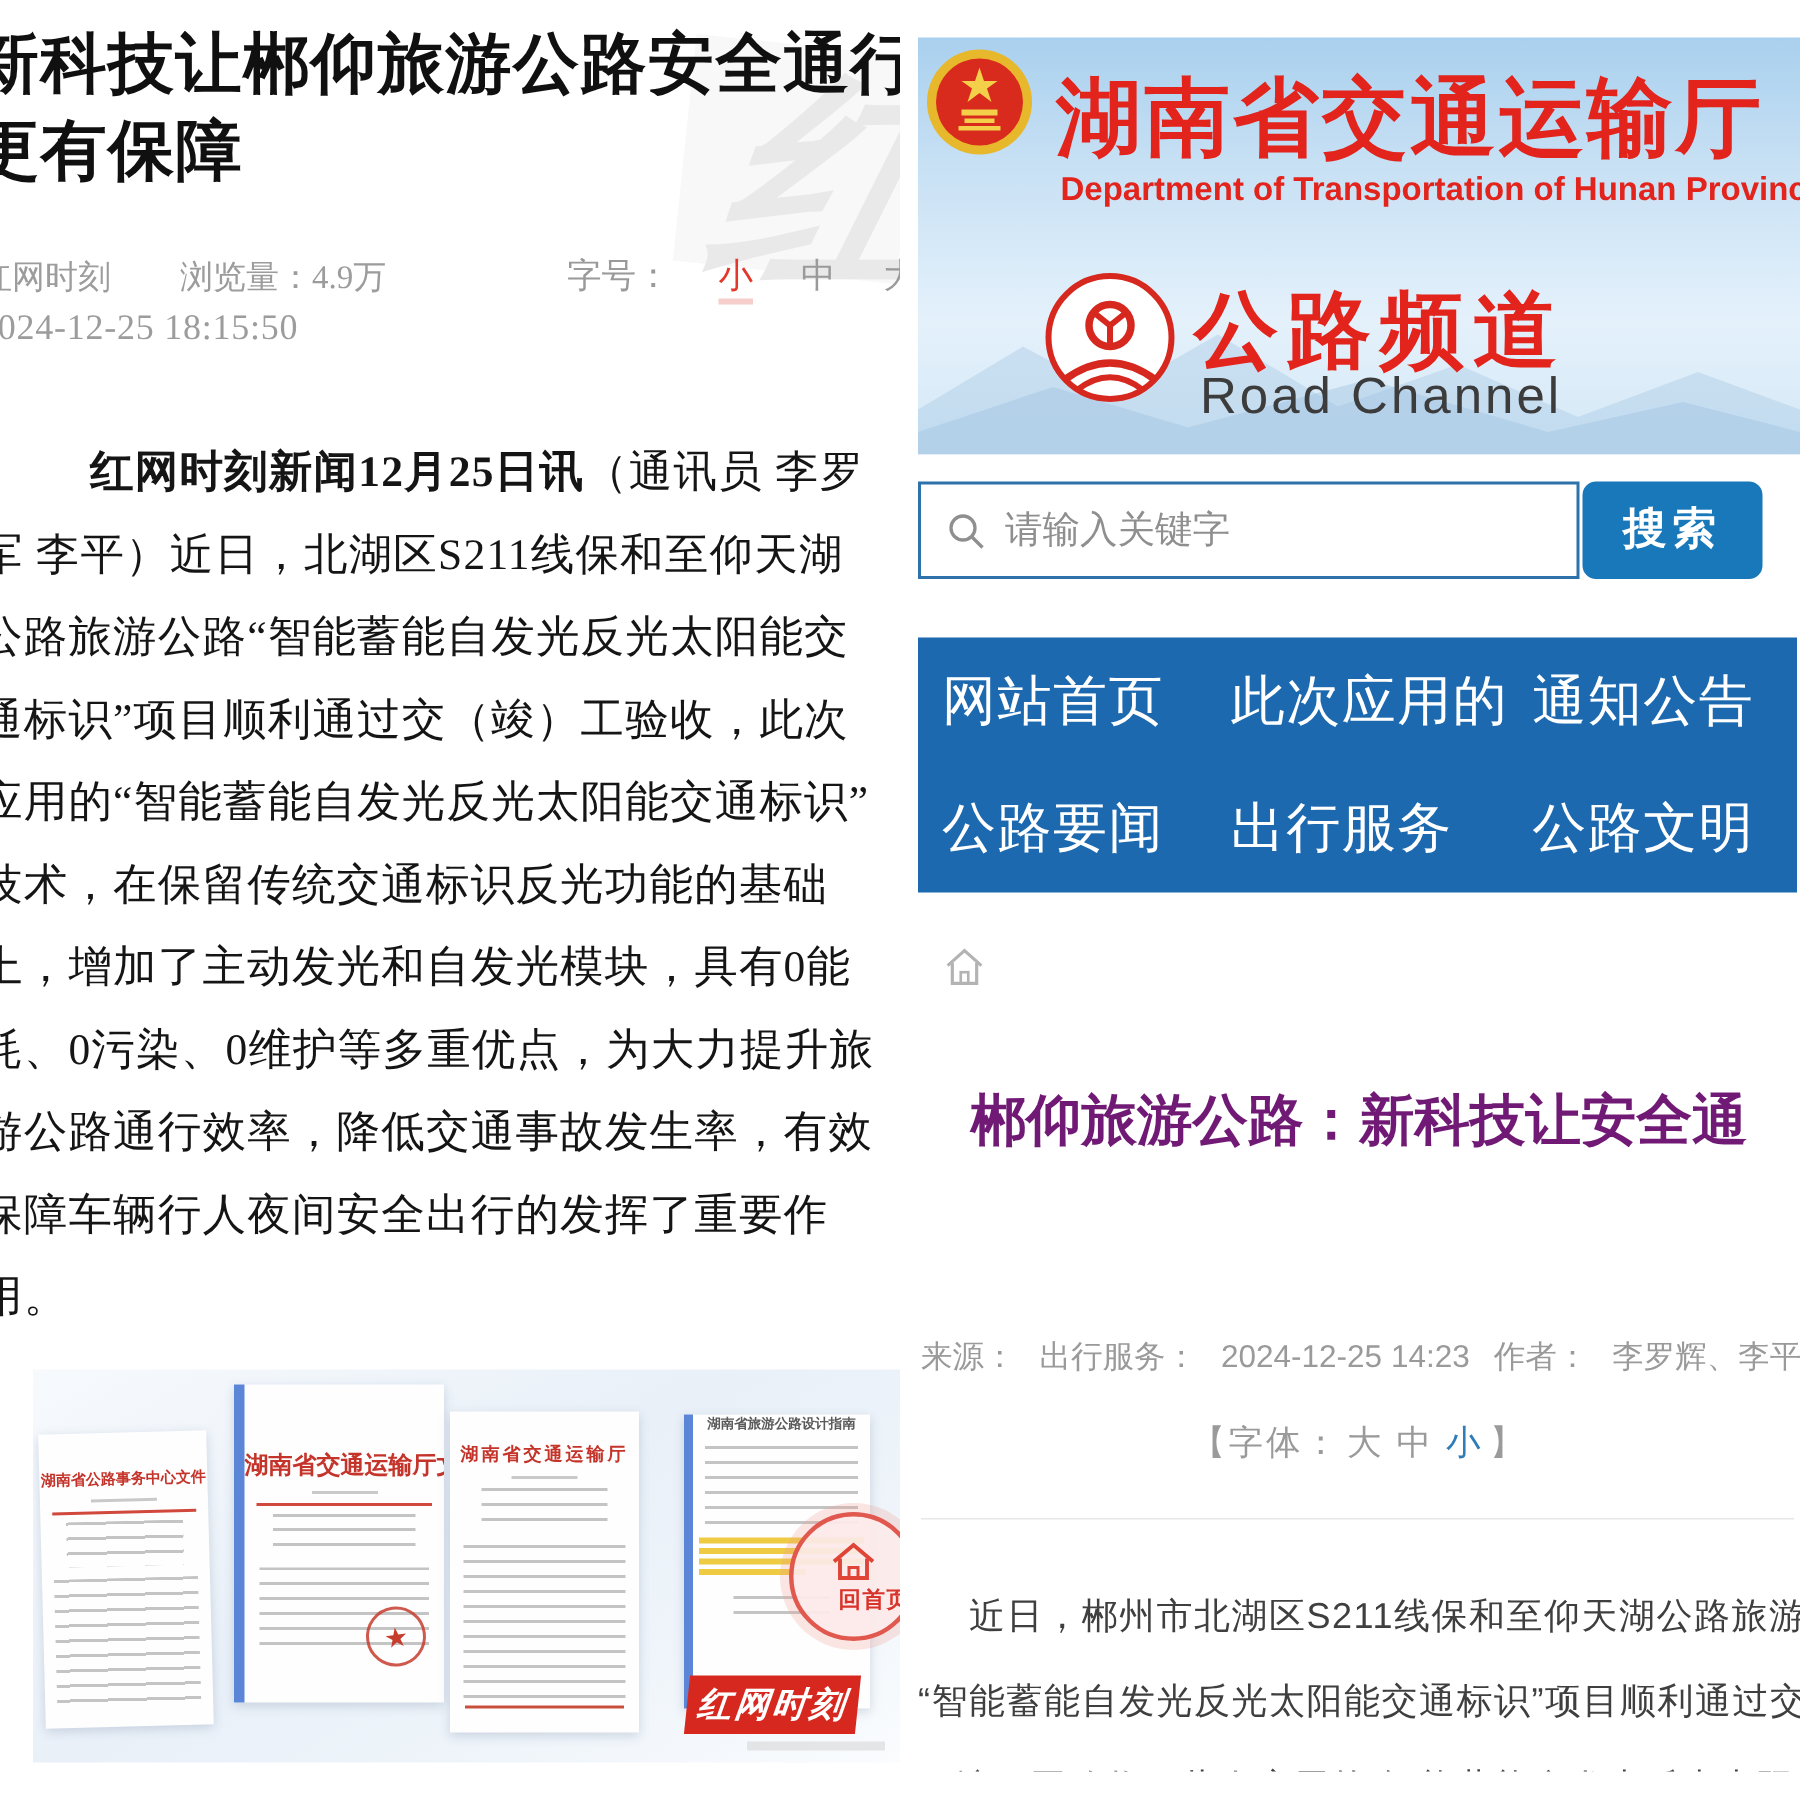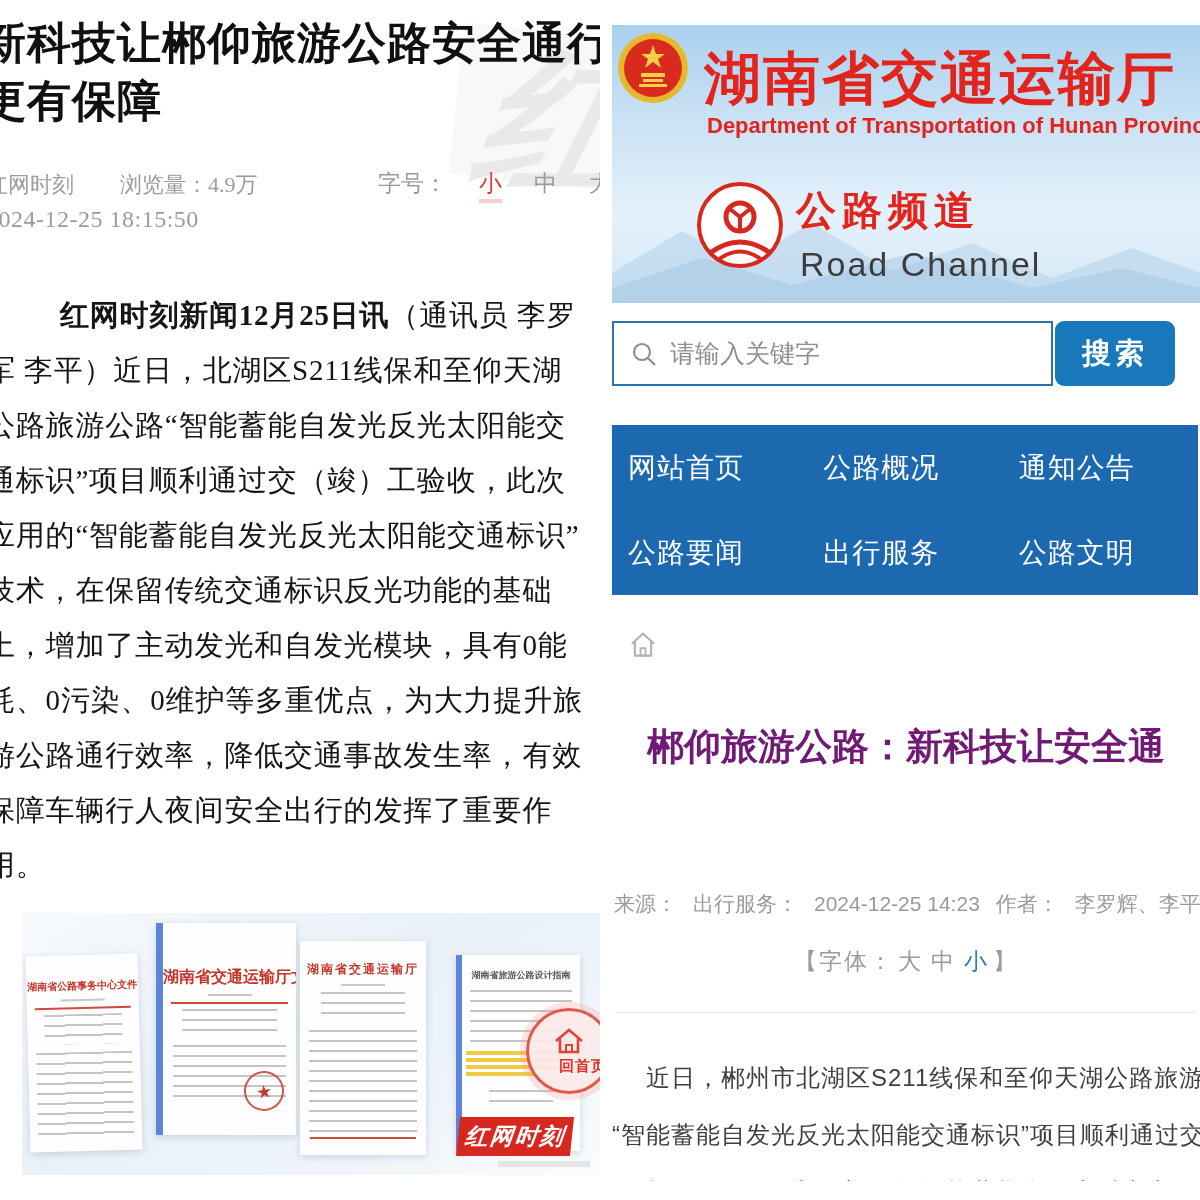--- a/index.html
+++ b/index.html
@@ -33,21 +33,21 @@
   .doc { position:absolute; background:#fefefe; box-shadow:0 2px 7px rgba(70,95,130,.22); }
   .doc-title-red { font-size:10px; font-weight:700; color:#c4342a; text-align:center; white-space:nowrap; overflow:hidden; }
   .doc-title-dark { font-size:9px; font-weight:700; color:#5a5a5a; text-align:center; white-space:nowrap; overflow:hidden; }
   .doc-sub { height:2px; background:#c9c9c9; margin:6px auto; width:44px; }
   .doc-rule { height:2px; background:#d0493c; margin:5px 8px; }
   .lines { background:repeating-linear-gradient(#c4c4c4 0,#c4c4c4 2px,transparent 2px,transparent 10px); }
   .lines-center { margin:4px auto; }
   .doc1 { left:6px; top:42px; width:112px; height:196px; transform:rotate(-1.5deg); padding-top:24px; }
   .doc2 { left:134px; top:10px; width:140px; height:212px; border-left:7px solid #5b86d8; padding-top:44px; }
   .doc3 { left:278px; top:28px; width:126px; height:214px; padding-top:20px; }
-  .doc4 { left:434px; top:42px; width:124px; height:196px; border-left:6px solid #5b86d8; padding-top:14px; }
+  .doc4 { left:434px; top:30px; width:124px; height:196px; border-left:6px solid #5b86d8; }
   .stamp { position:absolute; right:12px; bottom:24px; width:40px; height:40px; border:2px solid rgba(198,60,45,.85); border-radius:50%;
            color:#c63c2d; font-size:18px; text-align:center; line-height:38px; transform:rotate(-8deg); }
   .doc3-rule { position:absolute; left:10px; right:10px; bottom:16px; height:2px; background:#c94f3d; }
   .hl { height:4px; background:#eecb43; margin:3px 4px; }
 
   .home-circle { position:absolute; left:504px; top:95px; width:86px; height:86px; border-radius:50%;
                  background:rgba(252,234,232,.93); border:3px solid #e0584e; box-shadow:0 0 0 6px rgba(240,155,145,.25);
                  display:flex; flex-direction:column; align-items:center; justify-content:center; cursor:pointer; }
   .home-circle .label { font-size:15px; font-weight:700; color:#d9342b; margin-top:2px; letter-spacing:1px;margin-left:28px; }
 
@@ -58,34 +58,34 @@
   
   .right-pane { position:absolute; left:612px; top:0; width:588px; height:1200px; background:#fff; overflow:hidden; }
 
   .banner { position:absolute; left:0; top:25px; width:588px; height:278px; overflow:hidden;
             background:linear-gradient(180deg,#a9d0ee 0%,#c7e0f4 30%,#e4f1fb 68%,#d4e8f6 100%); }
   .banner svg.mountains { position:absolute; left:0; bottom:0; }
   .emblem { position:absolute; left:4px; top:6px; }
   .org-cn { position:absolute; left:92px; top:16px; font-size:57px; font-weight:700; color:#e2241d; letter-spacing:2px; white-space:nowrap; }
   .org-en { position:absolute; left:95px; top:88px; font-size:22px; font-weight:700; color:#e2241d; white-space:nowrap; }
   .road-logo { position:absolute; left:84px; top:156px; }
-  .channel-cn { position:absolute; left:184px; top:158px; font-size:40px; font-weight:700; color:#e2241d; letter-spacing:6px; white-space:nowrap; }
+  .channel-cn { position:absolute; left:184px; top:158px; font-size:56px; font-weight:700; color:#e2241d; letter-spacing:6px; white-space:nowrap; }
   .channel-en { position:absolute; left:188px; top:220px; font-size:34px; font-weight:500; color:#3c3c3c; letter-spacing:2px; white-space:nowrap; }
 
   .search-row { position:absolute; left:0; top:321px; width:696px; height:65px; }
   .search-box { position:absolute; left:0; top:0; width:441px; height:65px; background:#fff; border:2px solid #2e72ab; display:flex; align-items:center; }
   .search-box svg { margin-left:16px; flex:none; }
   .search-box input { border:none; outline:none; flex:1; margin-left:12px; font-size:25px; color:#333; font-family:inherit; background:transparent; }
   .search-box input::placeholder { color:#8f8f8f; }
   .search-btn { position:absolute; left:443px; top:0; width:120px; height:65px; background:#1878ba; border-radius:9px; color:#fff;
                 font-size:29px; font-weight:700; letter-spacing:4px; text-align:center; line-height:65px; cursor:pointer; }
 
   .nav { position:absolute; left:0; top:425px; width:586px; height:170px; background:#1c69b0;
          display:grid; grid-template-columns:repeat(3,1fr); grid-template-rows:repeat(2,1fr); }
-  .nav-item { display:flex; align-items:center; padding-left:16px; color:#fff; font-size:28px; letter-spacing:1px; cursor:pointer; white-space:nowrap; }
+  .nav-item { display:flex; align-items:center; padding-left:16px; color:#fff; font-size:36px; letter-spacing:1px; cursor:pointer; white-space:nowrap; }
 
   .breadcrumb { position:absolute; left:16px; top:630px; display:flex; align-items:center; }
   .breadcrumb .crumb-text { margin-left:14px; font-size:24px; color:#a3a3a3; white-space:nowrap; cursor:pointer; }
 
   .r-title { position:absolute; left:0; top:720px; width:588px; text-align:center; font-size:37px; font-weight:700; color:#701a75; line-height:53px; }
 
   .r-meta { position:absolute; left:2px; top:890px; font-size:21px; color:#9a9a9a; white-space:nowrap; }
   .r-meta span { margin-right:16px; }
   .r-meta span:last-child { margin-right:0; }
 
@@ -225,21 +225,21 @@
           <circle cx="12" cy="12" r="8" fill="none" stroke="#8f8f8f" stroke-width="2.2"></circle>
           <line x1="18" y1="18" x2="25" y2="25" stroke="#8f8f8f" stroke-width="2.2"></line>
         </svg>
         <input type="text" placeholder="请输入关键字" style="">
       </div>
       <div class="search-btn">搜索</div>
     </div>
 
     <div class="nav">
       <div class="nav-item">网站首页</div>
-      <div class="nav-item">公路概况</div>
+      <div class="nav-item">此次应用的</div>
       <div class="nav-item">通知公告</div>
       <div class="nav-item">公路要闻</div>
       <div class="nav-item">出行服务</div>
       <div class="nav-item">公路文明</div>
     </div>
 
     <div class="breadcrumb">
       <svg width="30" height="30" viewBox="0 0 24 24">
         <path d="M3 11 L12 3 L21 11" fill="none" stroke="#b3b3b3" stroke-width="1.7"></path>
         <path d="M5.5 9.5 V20.5 H18.5 V9.5" fill="none" stroke="#b3b3b3" stroke-width="1.7"></path>

